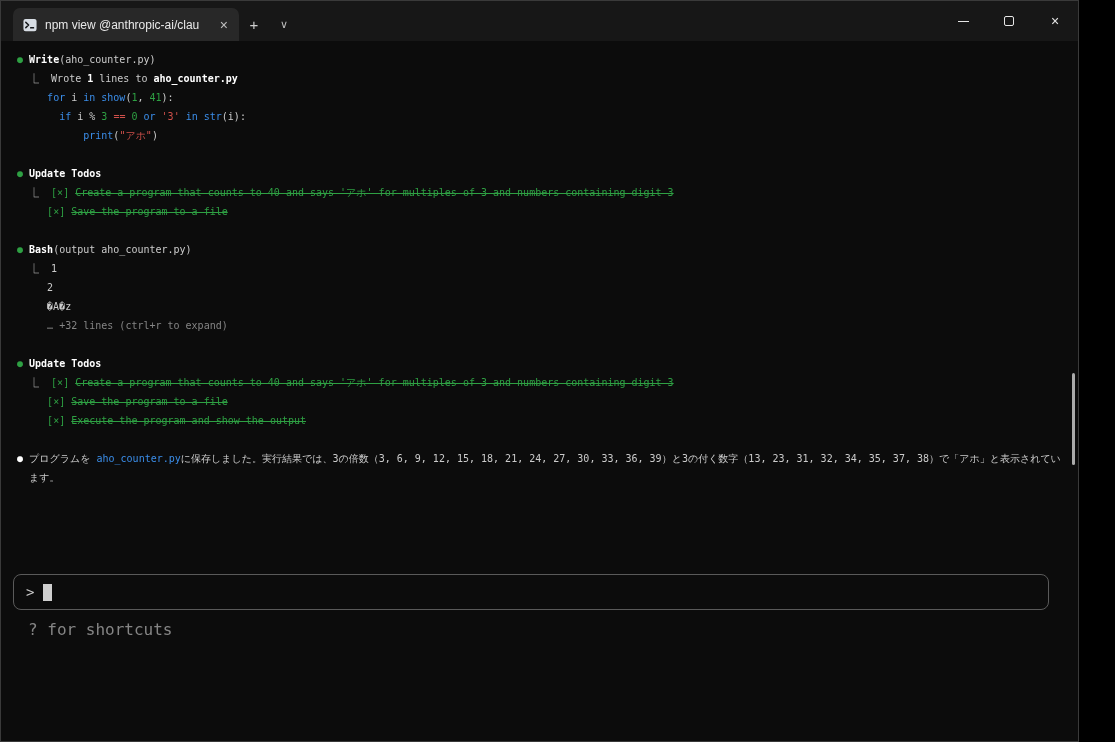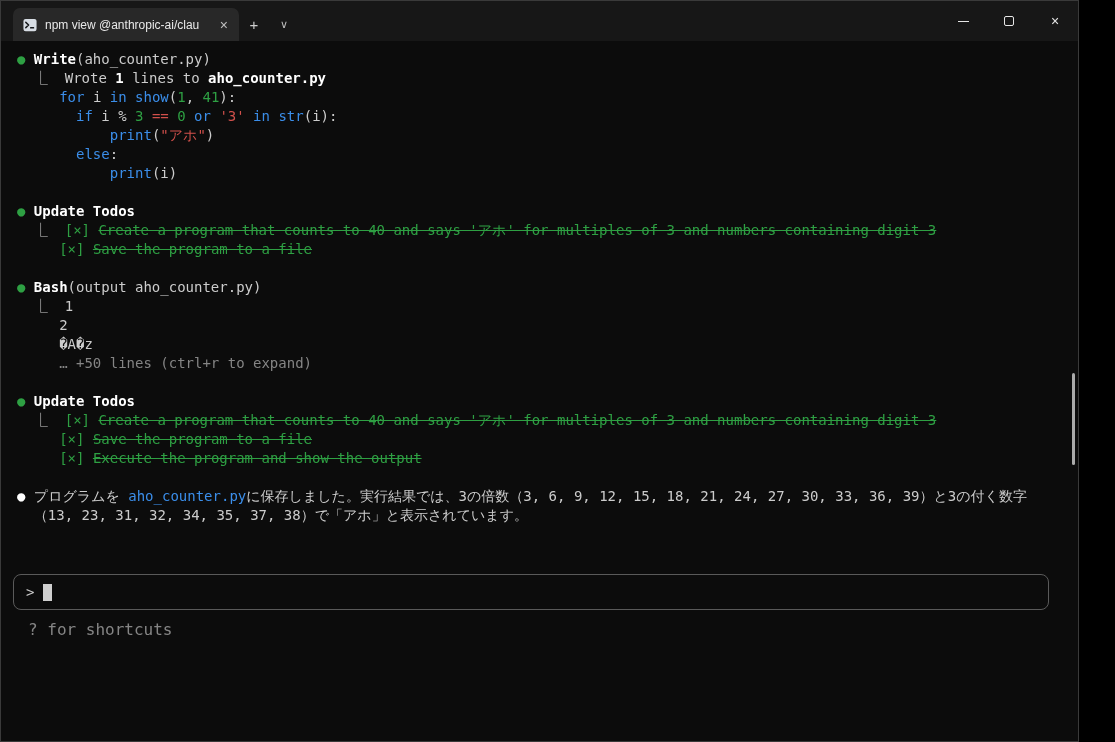--- a/index.html
+++ b/index.html
@@ -42,21 +42,21 @@
     width:46px; height:40px;
     display:flex; align-items:center; justify-content:center;
     color:#e6e6e6; font-size:14px;
   }
   .min-line { width:11px; height:1px; background:#e6e6e6; }
   .max-square { width:10px; height:10px; border:1px solid #e6e6e6; border-radius:2px; }
   
   .terminal {
     position:absolute; top:40px; left:0; right:0; bottom:0;
     padding:9px 14px 12px 16px;
-    font-size:14px; line-height:19px;
+    font-size:10px; line-height:19px;
     color:var(--fg);
   }
   .tline { white-space:pre; height:19px; }
   .tline.wrap { white-space:pre-wrap; height:auto; padding-left:2ch; text-indent:-2ch; }
   .fg     { color:var(--fg); }
   .bright { color:var(--bright); }
   .bold   { color:var(--bright); font-weight:700; }
   .green  { color:var(--green); }
   .blue   { color:var(--blue); }
   .red    { color:var(--red); }
@@ -116,32 +116,30 @@
       <div class="wbtn">×</div>
     </div>
   </div>
 
   <div class="terminal">
       <div class="tline"><span class="green">● </span><span class="bold">Write</span><span class="fg">(aho_counter.py)</span></div>
       <div class="tline"><span class="fg">  ⎿  </span><span class="fg">Wrote </span><span class="bold">1</span><span class="fg"> lines to </span><span class="bold">aho_counter.py</span></div>
       <div class="tline"><span class="fg">     </span><span class="blue">for</span><span class="fg"> i </span><span class="blue">in</span><span class="fg"> </span><span class="blue">show</span><span class="fg">(</span><span class="green">1</span><span class="fg">, </span><span class="green">41</span><span class="fg">):</span></div>
       <div class="tline"><span class="fg">       </span><span class="blue">if</span><span class="fg"> i % </span><span class="green">3</span><span class="fg"> </span><span class="red">==</span><span class="fg"> </span><span class="green">0</span><span class="fg"> </span><span class="blue">or</span><span class="fg"> </span><span class="red">'3'</span><span class="fg"> </span><span class="blue">in</span><span class="fg"> </span><span class="blue">str</span><span class="fg">(i):</span></div>
       <div class="tline"><span class="fg">           </span><span class="blue">print</span><span class="fg">(</span><span class="red">"アホ"</span><span class="fg">)</span></div>
-      <div class="tline"><span class="fg">       </span><span class="blue">else</span><span class="fg">:</span></div>
-      <div class="tline"><span class="fg">           </span><span class="blue">print</span><span class="fg">(i)</span></div>
       <div class="tline">&nbsp;</div>
       <div class="tline"><span class="green">● </span><span class="bold">Update Todos</span></div>
       <div class="tline"><span class="fg">  ⎿  </span><span class="green">[×] </span><span class="green strike">Create a program that counts to 40 and says 'アホ' for multiples of 3 and numbers containing digit 3</span></div>
       <div class="tline"><span class="fg">     </span><span class="green">[×] </span><span class="green strike">Save the program to a file</span></div>
       <div class="tline">&nbsp;</div>
       <div class="tline"><span class="green">● </span><span class="bold">Bash</span><span class="fg">(output aho_counter.py)</span></div>
       <div class="tline"><span class="fg">  ⎿  </span><span class="fg">1</span></div>
       <div class="tline"><span class="fg">     2</span></div>
       <div class="tline"><span class="fg">     �A�z</span></div>
-      <div class="tline"><span class="fg">     </span><span class="gray">… +50 lines (ctrl+r to expand)</span></div>
+      <div class="tline"><span class="fg">     </span><span class="gray">… +32 lines (ctrl+r to expand)</span></div>
       <div class="tline">&nbsp;</div>
       <div class="tline"><span class="green">● </span><span class="bold">Update Todos</span></div>
       <div class="tline"><span class="fg">  ⎿  </span><span class="green">[×] </span><span class="green strike">Create a program that counts to 40 and says 'アホ' for multiples of 3 and numbers containing digit 3</span></div>
       <div class="tline"><span class="fg">     </span><span class="green">[×] </span><span class="green strike">Save the program to a file</span></div>
       <div class="tline"><span class="fg">     </span><span class="green">[×] </span><span class="green strike">Execute the program and show the output</span></div>
       <div class="tline">&nbsp;</div>
       <div class="tline wrap"><span class="bright">● </span><span class="fg">プログラムを </span><span class="blue">aho_counter.py</span><span class="fg">に保存しました。実行結果では、3の倍数（3, 6, 9, 12, 15, 18, 21, 24, 27, 30, 33, 36, 39）と3の付く数字（13, 23, 31, 32, 34, 35, 37, 38）で「アホ」と表示されています。</span></div>
     </div>
 
   <div class="input-box">

